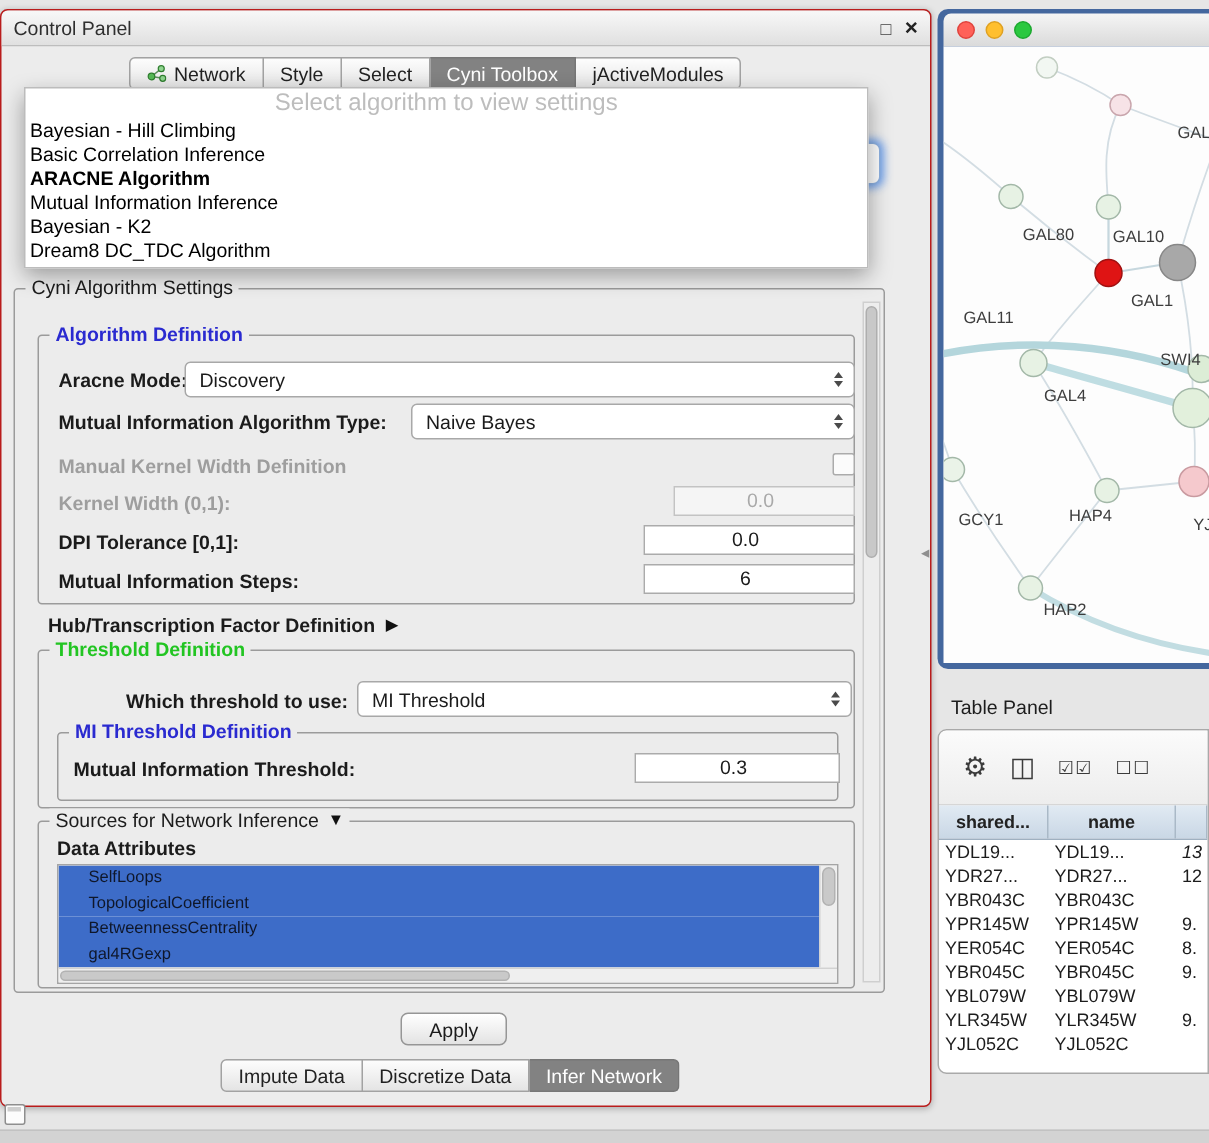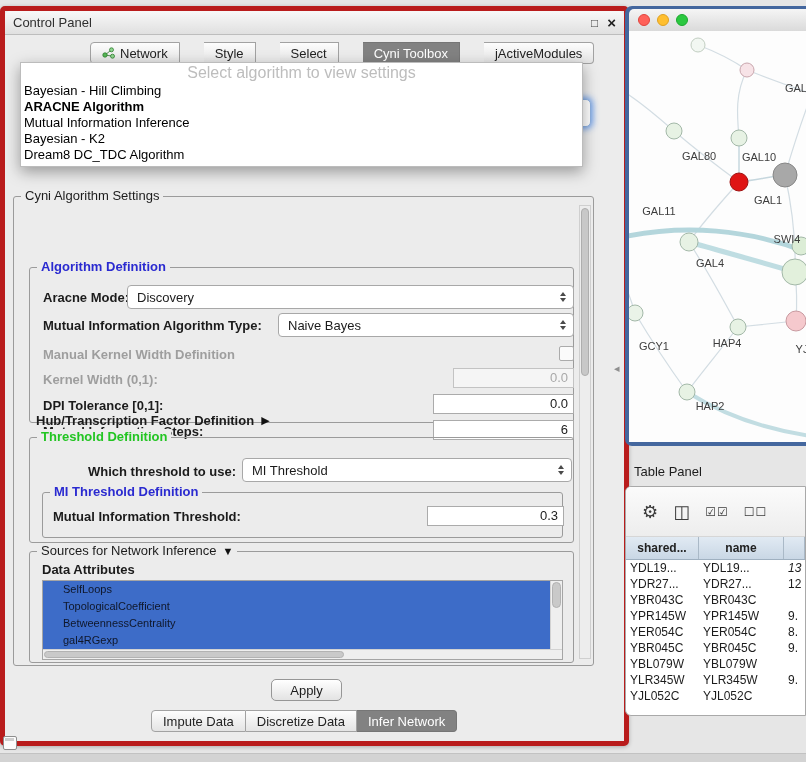--- a/index.html
+++ b/index.html
@@ -1,29 +1,29 @@
 <!DOCTYPE html>
 <html style="--sel-blue: #3d6cc8; --legend-blue: #2a2ad0; --legend-green: #22c522; --frame-blue: #44679e; --t-red: #ff6159; --t-yellow: #ffbf2f; --t-green: #2bc840;"><head>
 <meta charset="utf-8">
 <style>
   html,body{margin:0;padding:0;}
   body{width:806px;height:762px;overflow:hidden;position:relative;background:#e6e6e6;
        font-family:"Liberation Sans","DejaVu Sans",sans-serif;font-size:13px;color:#1b1b1b;}
 
   
   .cp-window{position:absolute;left:0;top:6px;width:619px;height:730px;background:#ececec;
-             border:5px solid #b91c1c;border-radius:5px;box-shadow:0 1px 4px rgba(0,0,0,.25);}
+             border:1px solid #b91c1c;border-radius:5px;box-shadow:0 1px 4px rgba(0,0,0,.25);}
   .cp-titlebar{height:24px;background:linear-gradient(#f8f8f8,#e0e0e0);border-bottom:1px solid #bdbdbd;
                border-radius:5px 5px 0 0;display:flex;align-items:center;padding:0 8px;box-sizing:border-box;}
   .cp-title{font-size:13px;color:#2f2f2f;}
   .cp-win-icons{margin-left:auto;display:flex;gap:9px;align-items:center;}
   .float-ic{font-size:12px;color:#444;}
   .close-ic{font-size:15px;font-weight:bold;color:#222;line-height:1;}
 
-  .tabbar{position:absolute;left:85px;top:31px;display:flex;gap:24px;}
+  .tabbar{position:absolute;left:85px;top:31px;display:flex;}
   .bottom-tabbar{position:absolute;left:146px;top:699px;display:flex;}
   .tab{height:20px;display:flex;align-items:center;gap:5px;padding:0 11px;font-size:13px;color:#222;
        background:linear-gradient(#fdfdfd,#e4e4e4);border:1px solid #a2a2a2;border-left:none;white-space:nowrap;}
   .tab:first-child{border-left:1px solid #a2a2a2;border-radius:4px 0 0 4px;}
   .tab:last-child{border-radius:0 4px 4px 0;}
   .tab.selected{background:#828282;color:#fff;border-color:#767676;}
   .tab-ic{display:inline-flex;}
 
   .dropdown{position:absolute;left:15px;top:51px;width:561px;z-index:30;background:#fff;
             border:1px solid #bcbcbc;box-shadow:0 5px 14px rgba(0,0,0,.35);padding-bottom:3px;}
@@ -35,38 +35,38 @@
                border:1px solid #8fb2e2;border-radius:5px;box-shadow:0 0 6px 2px rgba(96,152,236,.9);z-index:4;}
 
   .group{position:absolute;border:1px solid #9b9b9b;border-radius:3px;box-sizing:border-box;}
   .legend{position:absolute;top:-9px;left:7px;background:#ececec;padding:0 4px;font-size:13px;white-space:nowrap;}
   .legend-black{color:#1c1c1c;}
   .legend-blue{color:var(--legend-blue,#2a2ad0);font-weight:bold;}
   .legend-green{color:var(--legend-green,#22c522);font-weight:bold;}
   .src-legend{display:flex;align-items:center;gap:6px;}
 
   .settings-group{left:8px;top:185px;width:581px;height:470px;}
-  .algo-group{left:15px;top:30px;width:545px;height:156px;margin-top:40px;}
+  .algo-group{left:15px;top:30px;width:545px;height:180px;}
   .thr-group{left:15px;top:240px;width:545px;height:106px;}
   .mi-group{left:12px;top:54px;width:521px;height:46px;}
   .src-group{left:15px;top:354px;width:545px;height:112px;}
 
   .row-label{position:absolute;font-weight:bold;font-size:13px;color:#1b1b1b;white-space:nowrap;}
   .row-label.disabled{color:#9e9e9e;}
 
   .combo{position:absolute;height:24px;background:#fff;border:1px solid #a8a8a8;border-radius:4px;
          display:flex;align-items:center;padding-left:9px;font-size:13px;box-sizing:border-box;}
   .combo-arrows{margin-left:auto;margin-right:7px;display:flex;flex-direction:column;align-items:center;gap:2px;}
   .combo-arrows::before{content:"";display:block;width:0;height:0;border-left:3.5px solid transparent;
                         border-right:3.5px solid transparent;border-bottom:4px solid #4a4a4a;}
   .combo-arrows::after{content:"";display:block;width:0;height:0;border-left:3.5px solid transparent;
                        border-right:3.5px solid transparent;border-top:4px solid #4a4a4a;}
 
   .tfield{position:absolute;height:20px;line-height:18px;background:#fff;border:1px solid #ababab;
-          text-align:right;padding-right:5px;font-size:13px;box-sizing:border-box;}
+          text-align:center;padding-right:5px;font-size:13px;box-sizing:border-box;}
   .tfield.disabled{color:#a9a9a9;background:#f5f5f5;border-color:#c3c3c3;}
   .checkbox{position:absolute;width:13px;height:13px;background:#fbfbfb;border:1px solid #ababab;border-radius:2px;}
 
   .hub-row{position:absolute;left:22px;top:216px;display:flex;align-items:center;gap:7px;}
   .hub-row .row-label{position:static;}
   .arrow-ic{font-size:11px;color:#111;}
 
   .attr-label{position:absolute;left:12px;top:10px;font-weight:bold;font-size:13px;}
   .attr-list{position:absolute;left:12px;top:28px;width:521px;height:80px;background:#fff;
              border:1px solid #a5a5a5;box-sizing:border-box;overflow:hidden;}
@@ -164,20 +164,21 @@
         <span>jActiveModules</span>
       </div>
     </div>
 
   <div class="focus-combo"></div>
 
   <div class="dropdown">
     <div class="dd-placeholder">Select algorithm to view settings</div>
     <div>
         <div class="dd-item">Bayesian - Hill Climbing</div>
+        <div class="dd-item">Basic Correlation Inference</div>
         <div class="dd-item selected">ARACNE Algorithm</div>
         <div class="dd-item">Mutual Information Inference</div>
         <div class="dd-item">Bayesian - K2</div>
         <div class="dd-item">Dream8 DC_TDC Algorithm</div>
       </div>
   </div>
 
   <div class="group settings-group">
     <span class="legend legend-black">Cyni Algorithm Settings</span>
 

